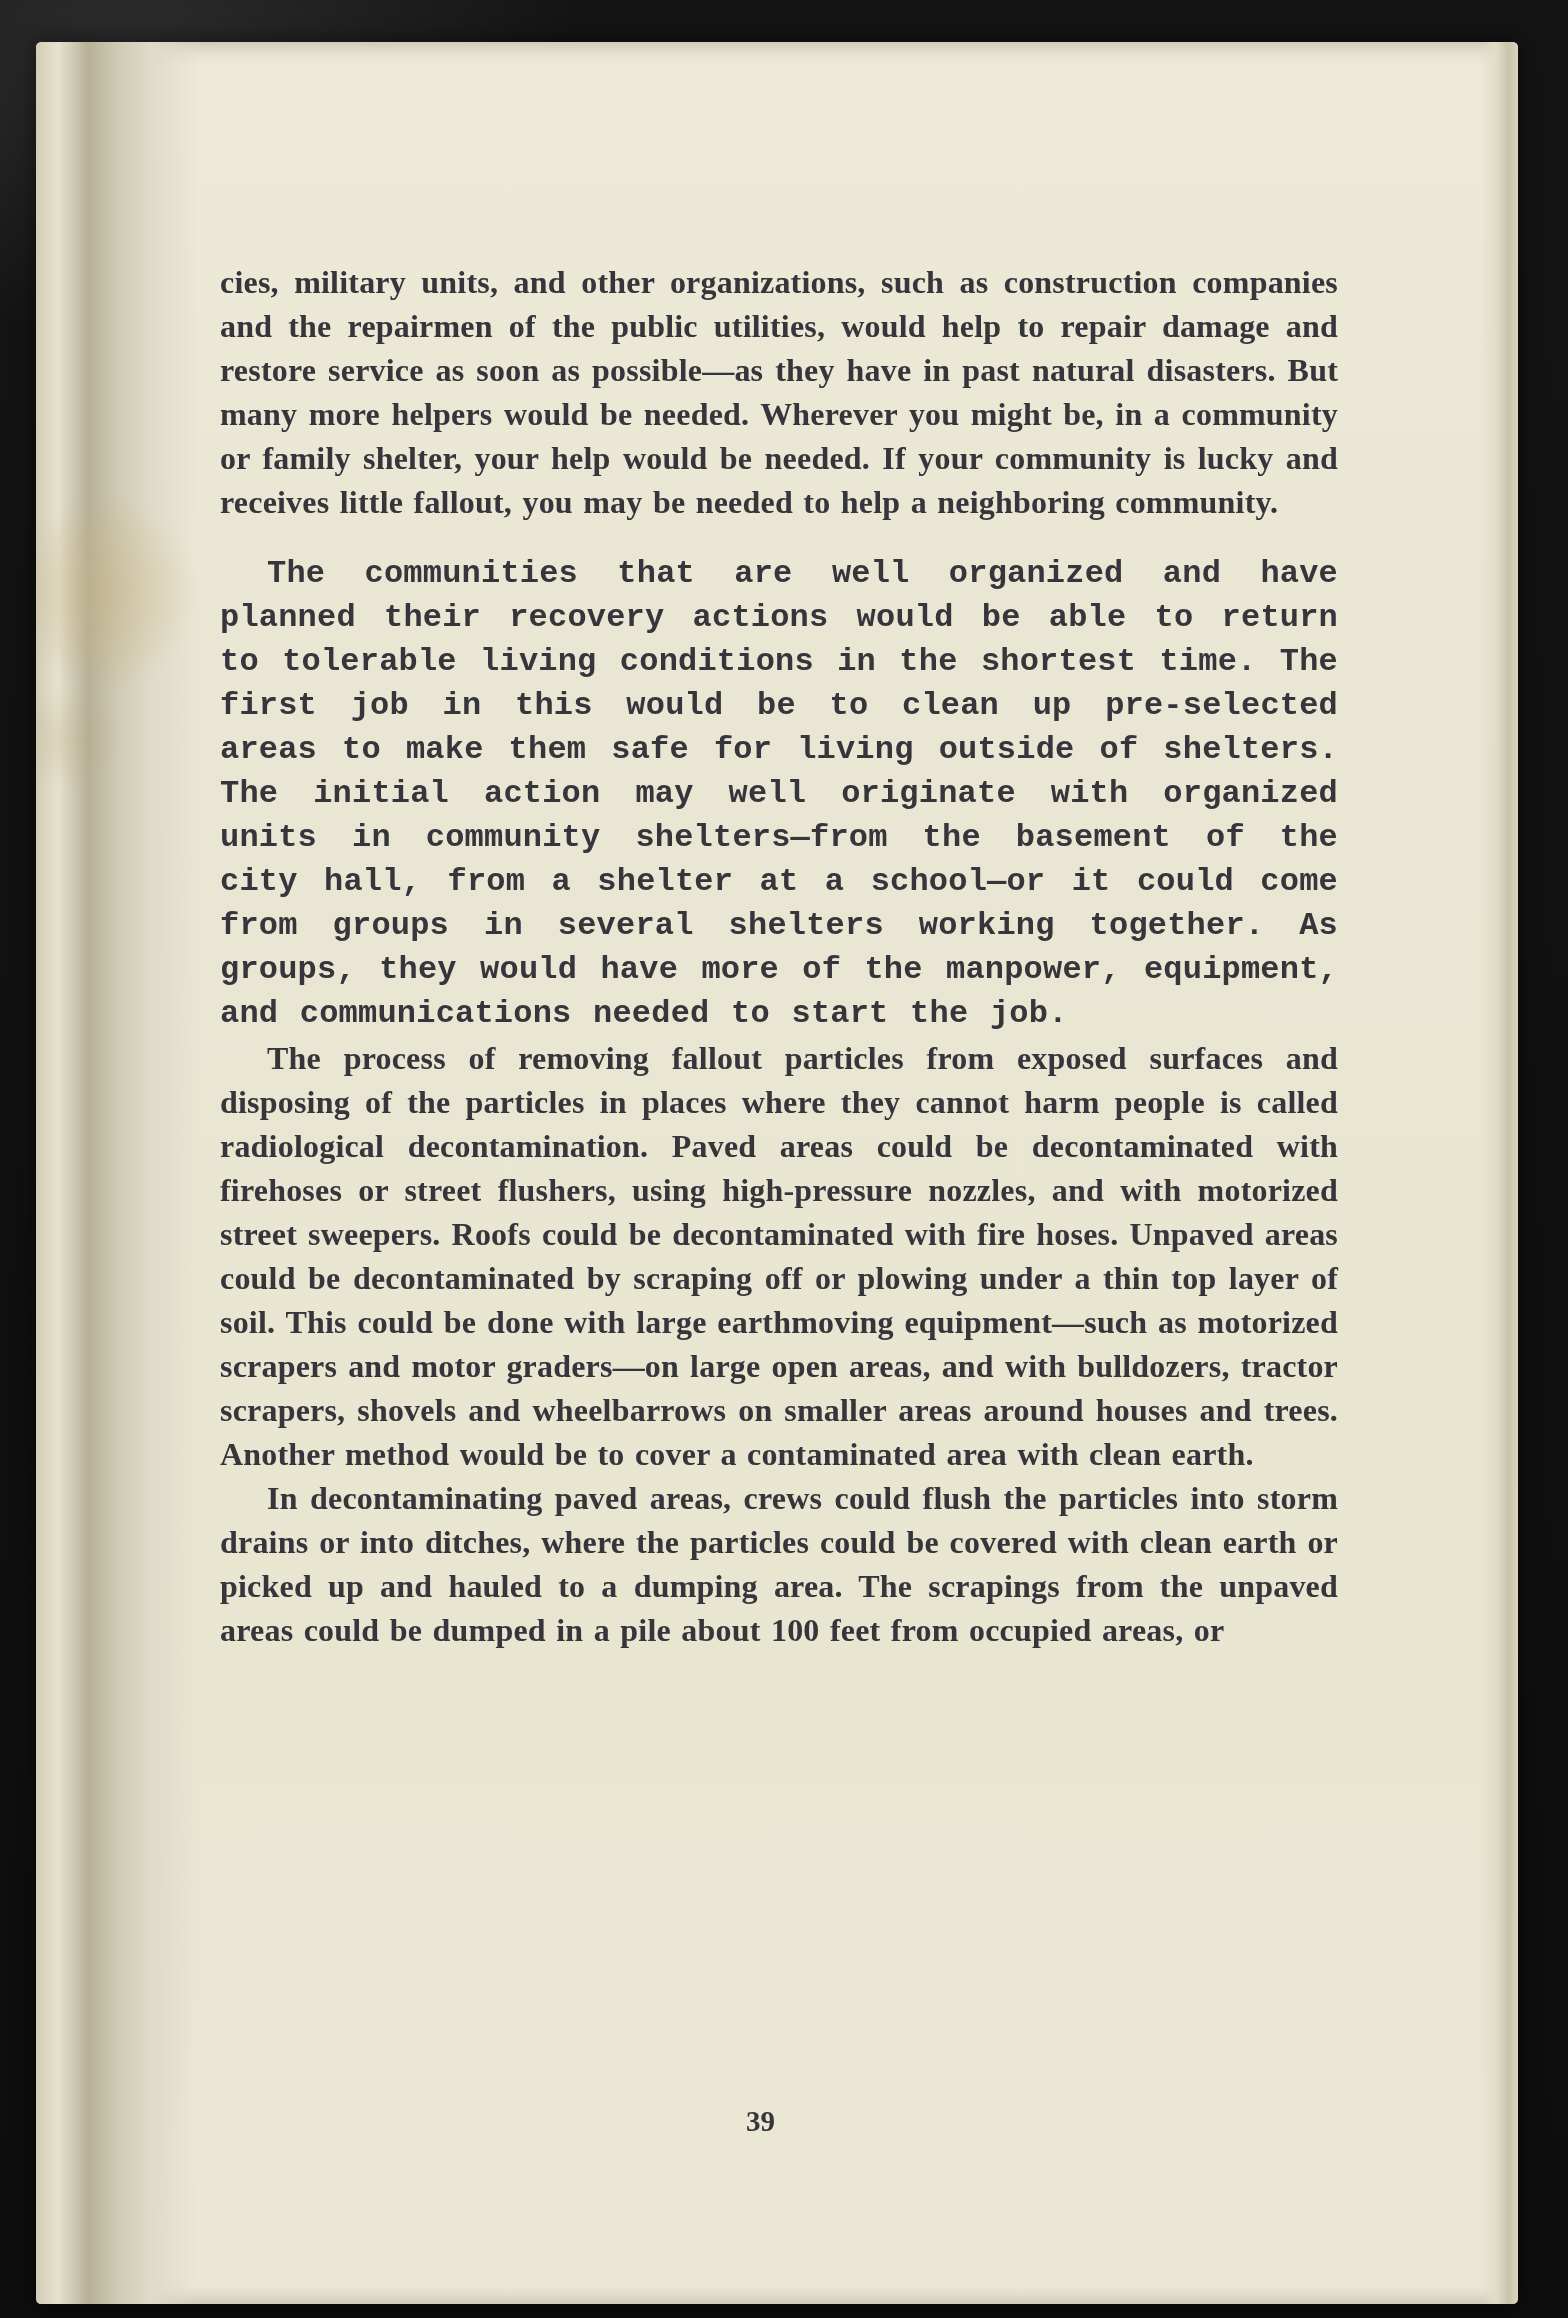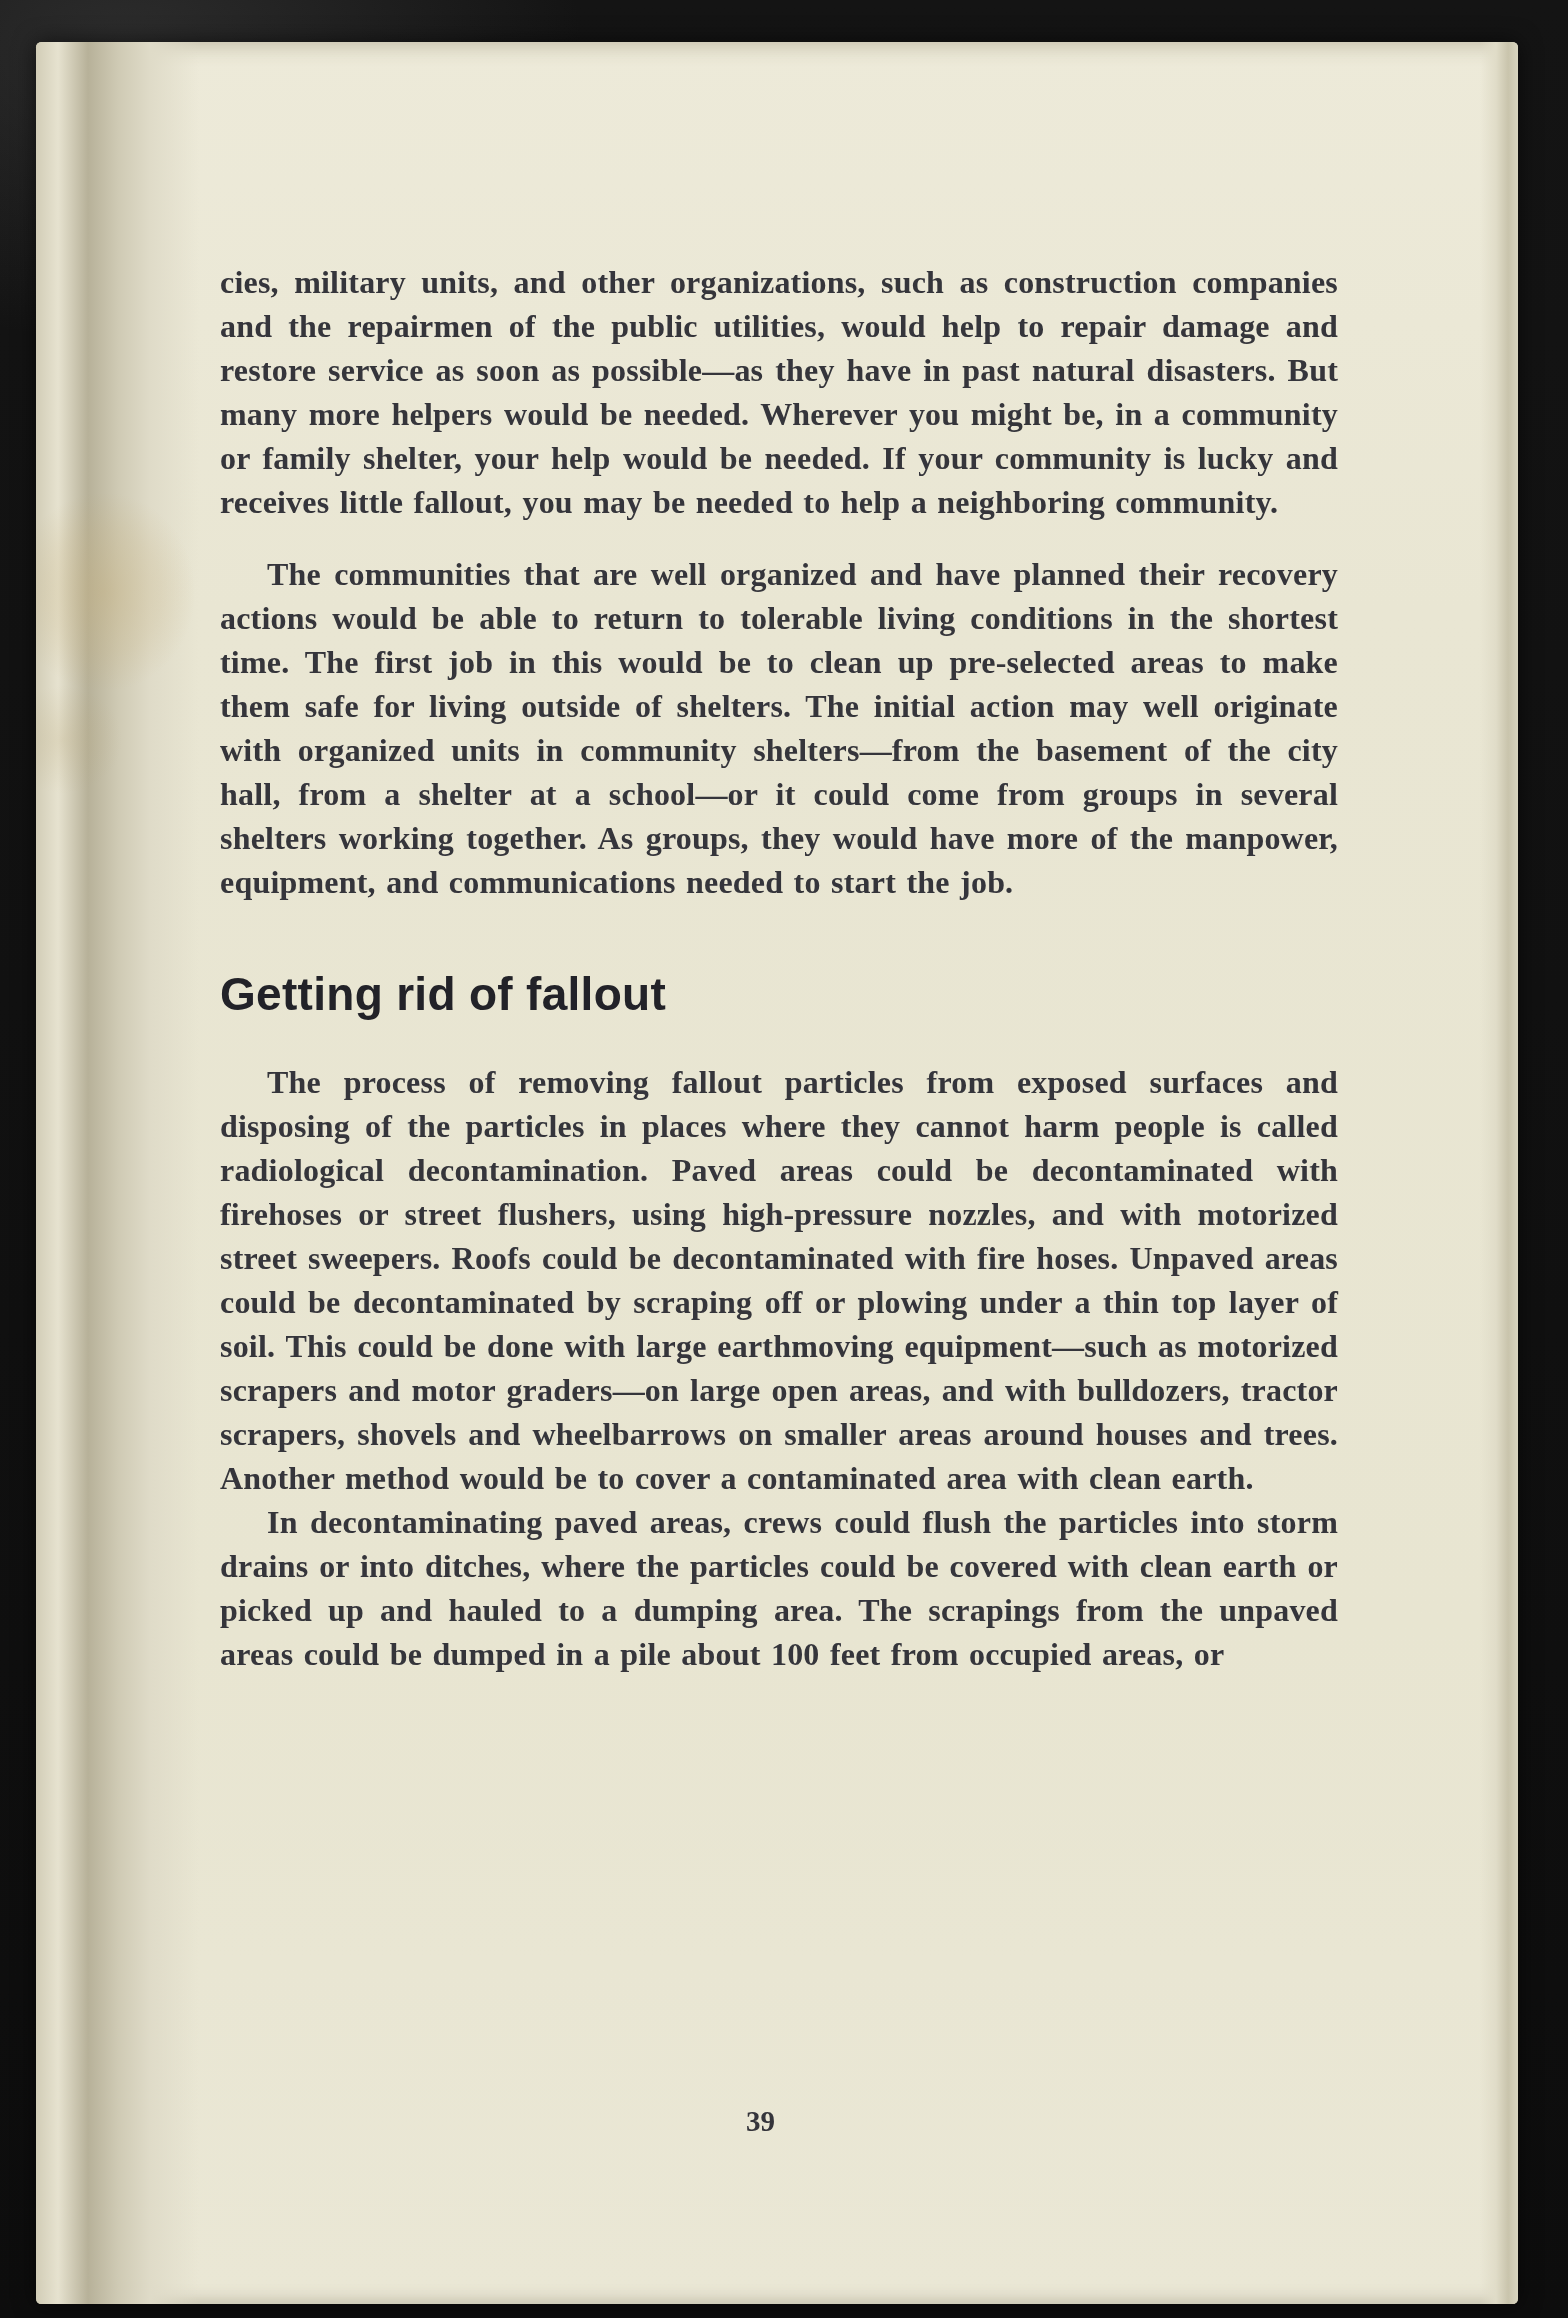--- a/index.html
+++ b/index.html
@@ -97,21 +97,21 @@
   p.body {
     font-size: 32px;
     line-height: 44px;
     font-weight: 600;
     text-align: justify;
     letter-spacing: 0.2px;
     word-spacing: 2.2px;
     color: var(--ink);
   }
   p.body.indent { text-indent: 47px; }
-  p.body.gap-before { margin-top: 28px; }
+  p.body.gap-before { margin-top: 28px; font-family: Liberation Mono, monospace; }
   h2.section-heading {
     font-family: "Liberation Sans", sans-serif;
     font-weight: 700;
     font-size: 46px;
     line-height: 52px;
     letter-spacing: 0.3px;
     color: var(--heading-ink);
     margin-top: 64px;
     margin-bottom: 40px;
   }
@@ -132,21 +132,20 @@
 <div id="screen">
   <div class="page">
     <div class="stain"></div>
     <div class="stain2"></div>
 
     <div class="content">
       <p class="body">cies, military units, and other organizations, such as construction companies and the repairmen of the public utilities, would help to repair damage and restore service as soon as possible—as they have in past natural disasters.  But many more helpers would be needed.  Wherever you might be, in a community or family shelter, your help would be needed.  If your community is lucky and receives little fallout, you may be needed to help a neighboring community.</p>
 
       <p class="body indent gap-before">The communities that are well organized and have planned their recovery actions would be able to return to tolerable living conditions in the shortest time.  The first job in this would be to clean up pre-selected areas to make them safe for living outside of shelters.  The initial action may well originate with organized units in community shelters—from the basement of the city hall, from a shelter at a school—or it could come from groups in several shelters working together.  As groups, they would have more of the manpower, equipment, and communications needed to start the job.</p>
 
-      <h2 class="section-heading">Getting rid of fallout</h2>
 
       <p class="body indent">The process of removing fallout particles from exposed surfaces and disposing of the particles in places where they cannot harm people is called radiological decontamination.  Paved areas could be decontaminated with firehoses or street flushers, using high-pressure nozzles, and with motorized street sweepers.  Roofs could be decontaminated with fire hoses.  Unpaved areas could be decontaminated by scraping off or plowing under a thin top layer of soil.  This could be done with large earthmoving equipment—such as motorized scrapers and motor graders—on large open areas, and with bulldozers, tractor scrapers, shovels and wheelbarrows on smaller areas around houses and trees.  Another method would be to cover a contaminated area with clean earth.</p>
 
       <p class="body indent">In decontaminating paved areas, crews could flush the particles into storm drains or into ditches, where the particles could be covered with clean earth or picked up and hauled to a dumping area.  The scrapings from the unpaved areas could be dumped in a pile about 100 feet from occupied areas, or</p>
     </div>
 
     <div class="page-number">39</div>
   </div>
 </div>
 

